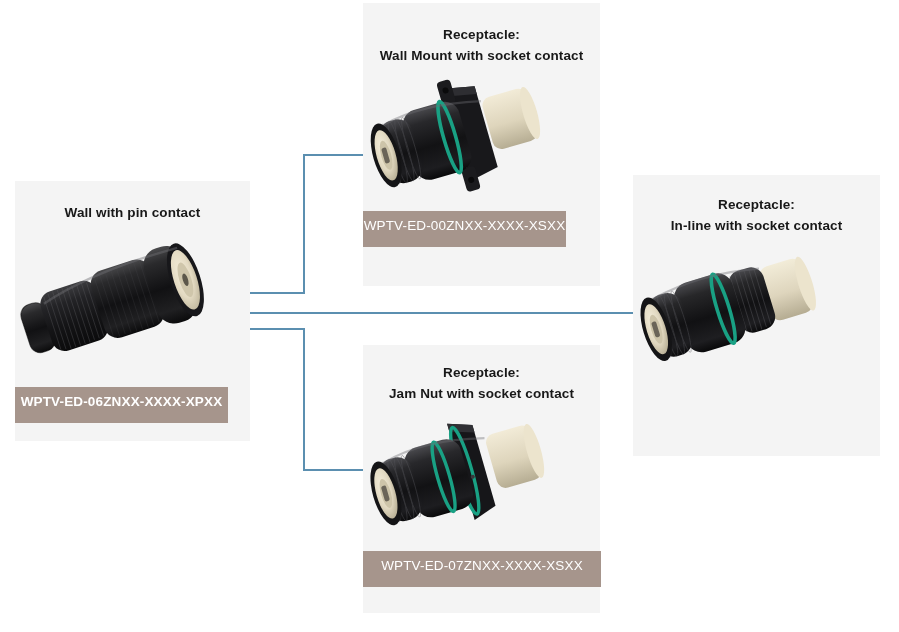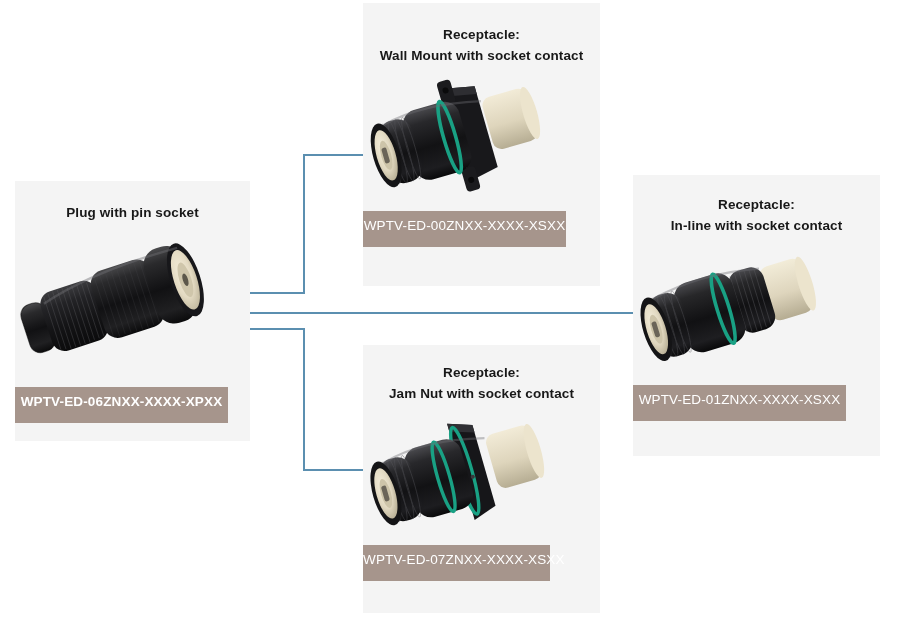--- a/index.html
+++ b/index.html
@@ -56,42 +56,42 @@
   #panel-jamnut    {left:363px;top:345px;  width:237px; height:268px;}
 
   #panel-plug   .panel-title{margin-top:22px;}
   #panel-wall   .panel-title{margin-top:22px;}
   #panel-inline .panel-title{margin-top:20px;}
   #panel-jamnut .panel-title{margin-top:18px;}
 
   #panel-plug   .badge{width:213px;margin-top:10px;font-weight:bold;}
   #panel-wall   .badge{width:203px;margin-top:6px;}
   #panel-inline .badge{width:213px;margin-top:6px;}
-  #panel-jamnut .badge{width:187px;}
+  #panel-jamnut .badge{width:238px;margin-top:6px;}
 
   
   .conn-svg{display:block;}
 </style>
 </head>
 <body>
 
 <div id="stage">
 
   <div class="line h" style="left:248px;top:292px;width:57px;"></div>
   <div class="line v" style="left:303px;top:154px;height:140px;"></div>
   <div class="line h" style="left:303px;top:154px;width:62px;"></div>
 
   <div class="line h" style="left:248px;top:312px;width:387px;"></div>
 
   <div class="line h" style="left:248px;top:328px;width:57px;"></div>
   <div class="line v" style="left:303px;top:328px;height:143px;"></div>
   <div class="line h" style="left:303px;top:469px;width:62px;"></div>
 
   <div class="panel" id="panel-plug">
-    <div class="panel-title">Plug with pin socket</div>
+    <div class="panel-title">Wall with pin contact</div>
     <div class="figure" style="margin-top:18px;">
       <svg class="conn-svg" width="200" height="135" viewBox="0 0 200 135">
         <defs>
           <linearGradient id="plugBody" x1="0" y1="0" x2="0" y2="1">
             <stop offset="0%" stop-color="#4a4a4c"></stop>
             <stop offset="18%" stop-color="#2a2a2c"></stop>
             <stop offset="52%" stop-color="#111113"></stop>
             <stop offset="82%" stop-color="#202022"></stop>
             <stop offset="100%" stop-color="#0a0a0b"></stop>
           </linearGradient>
@@ -262,21 +262,20 @@
             <ellipse cx="48" cy="58" rx="4" ry="32" fill="none"></ellipse>
           </g>
           <ellipse cx="22" cy="58" rx="13" ry="33" fill="#141416"></ellipse>
           <ellipse cx="22" cy="58" rx="9.5" ry="26" fill="url(#ilFace)"></ellipse>
           <ellipse cx="22" cy="58" rx="5" ry="15" fill="#cdc4a9"></ellipse>
           <rect x="19" y="50" width="5" height="16" rx="2" fill="#6a6458"></rect>
           <path d="M28 28 Q80 17 138 30" stroke="#6d6d73" stroke-width="2.2" fill="none" opacity=".4"></path>
         </g>
       </svg>
     </div>
-    <div class="badge">WPTV-ED-01ZNXX-XXXX-XSXX</div>
   </div>
 
   <div class="panel" id="panel-jamnut">
     <div class="panel-title">Receptacle:
 Jam Nut with socket contact</div>
     <div class="figure" style="margin-top:10px;">
       <svg class="conn-svg" width="190" height="130" viewBox="0 0 190 130">
         <defs>
           <linearGradient id="jnBody" x1="0" y1="0" x2="0" y2="1">
             <stop offset="0%" stop-color="#4c4c50"></stop>

